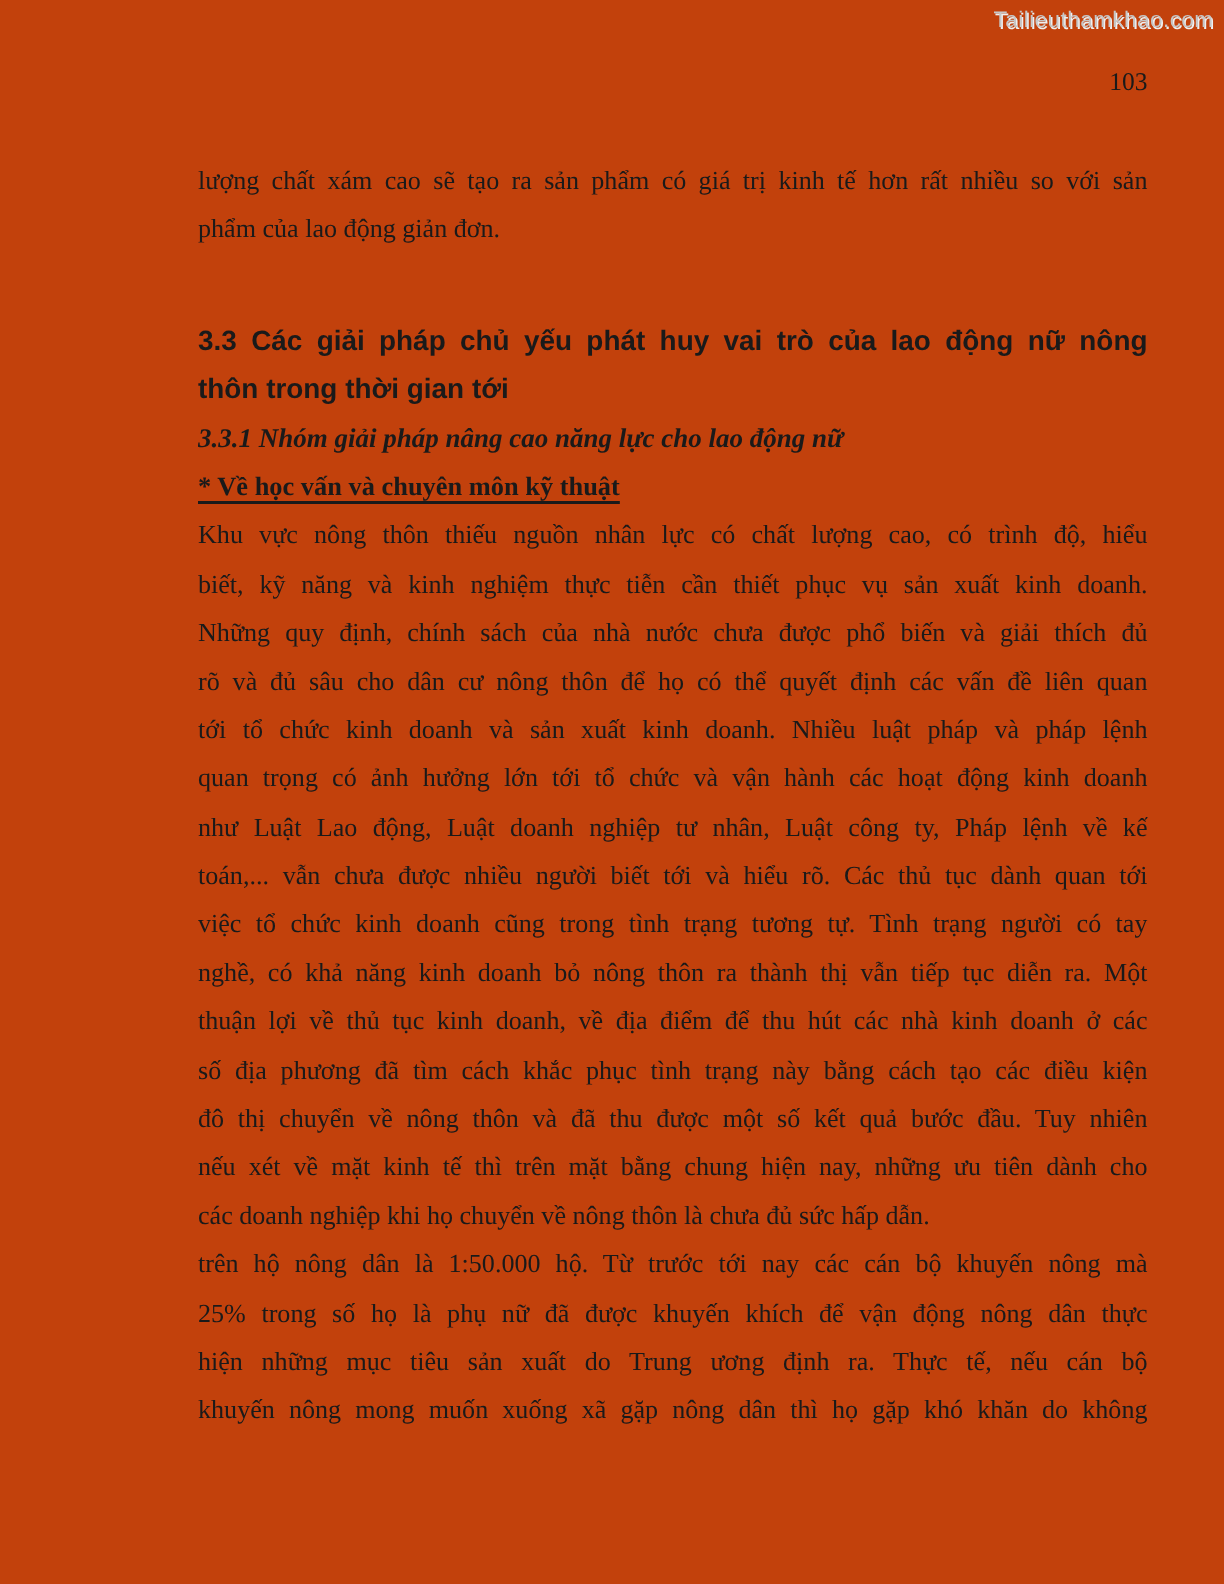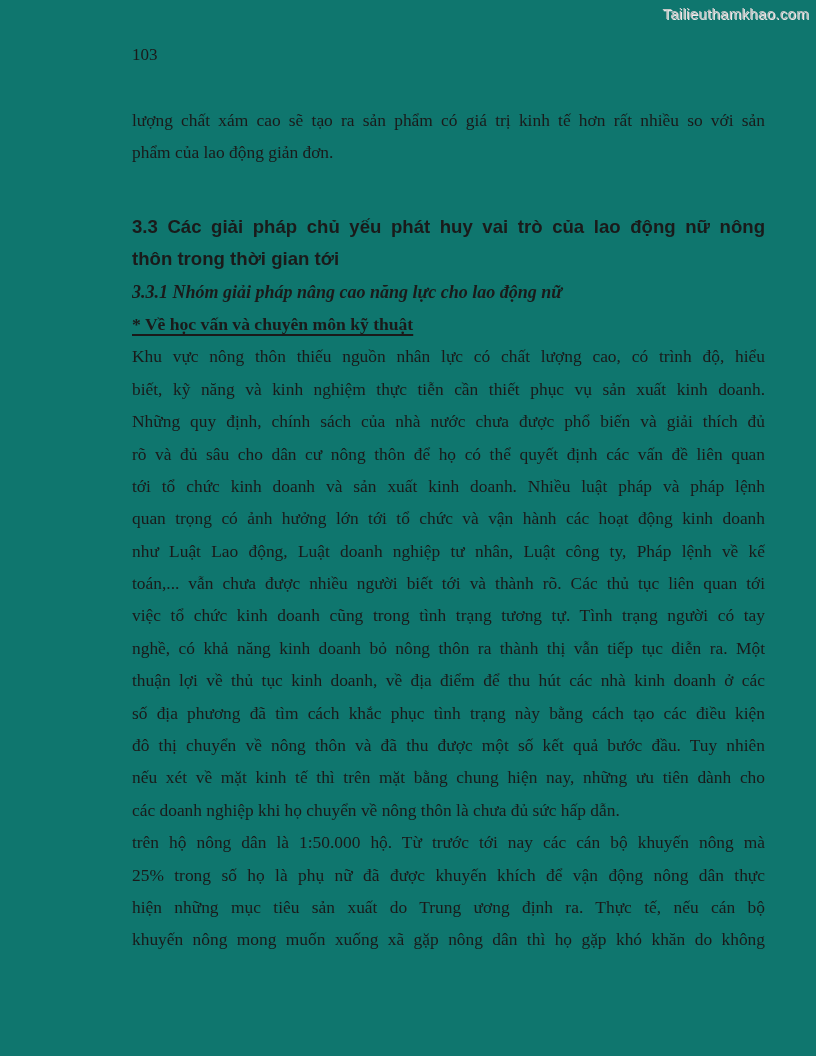--- a/index.html
+++ b/index.html
@@ -4,41 +4,41 @@
 <style>
   html, body {
     margin: 0;
     padding: 0;
     background: #ffffff;
   }
   .page {
     position: relative;
     width: 816px;
     height: 1056px;
-    background: #0f766e;
+    background: #c2410c;
     overflow: hidden;
     font-family: "Liberation Serif", "DejaVu Serif", serif;
     color: #1a1a1a;
   }
   .watermark {
     position: absolute;
     top: 5px;
     right: 7px;
     font-family: "Liberation Sans", "DejaVu Sans", sans-serif;
     font-size: 15px;
     color: #c6c6c6;
     text-shadow: 1px 1px 0 #efefef;
     letter-spacing: 0.3px;
   }
   .page-number {
     position: absolute;
     top: 45px;
     left: 132px;
     width: 633px;
-    text-align: left;
+    text-align: right;
     font-size: 17px;
     color: #1a1a1a;
   }
   .content {
     position: absolute;
     top: 104px;
     left: 132px;
     width: 633px;
     font-size: 17.4px;
     line-height: 32.4px;
@@ -105,21 +105,21 @@
     <h4 class="topic-heading"><span>* Về học vấn và chuyên môn kỹ thuật</span></h4>
 
     <div class="para">
         <div class="tline">Khu vực nông thôn thiếu nguồn nhân lực có chất lượng cao, có trình độ, hiểu</div>
         <div class="tline">biết, kỹ năng và kinh nghiệm thực tiễn cần thiết phục vụ sản xuất kinh doanh.</div>
         <div class="tline">Những quy định, chính sách của nhà nước chưa được phổ biến và giải thích đủ</div>
         <div class="tline">rõ và đủ sâu cho dân cư nông thôn để họ có thể quyết định các vấn đề liên quan</div>
         <div class="tline">tới tổ chức kinh doanh và sản xuất kinh doanh. Nhiều luật pháp và pháp lệnh</div>
         <div class="tline">quan trọng có ảnh hưởng lớn tới tổ chức và vận hành các hoạt động kinh doanh</div>
         <div class="tline">như Luật Lao động, Luật doanh nghiệp tư nhân, Luật công ty, Pháp lệnh về kế</div>
-        <div class="tline">toán,... vẫn chưa được nhiều người biết tới và thành rõ. Các thủ tục liên quan tới</div>
+        <div class="tline">toán,... vẫn chưa được nhiều người biết tới và hiểu rõ. Các thủ tục dành quan tới</div>
         <div class="tline">việc tổ chức kinh doanh cũng trong tình trạng tương tự. Tình trạng người có tay</div>
         <div class="tline">nghề, có khả năng kinh doanh bỏ nông thôn ra thành thị vẫn tiếp tục diễn ra. Một</div>
         <div class="tline">thuận lợi về thủ tục kinh doanh, về địa điểm để thu hút các nhà kinh doanh ở các</div>
         <div class="tline">số địa phương đã tìm cách khắc phục tình trạng này bằng cách tạo các điều kiện</div>
         <div class="tline">đô thị chuyển về nông thôn và đã thu được một số kết quả bước đầu. Tuy nhiên</div>
         <div class="tline">nếu xét về mặt kinh tế thì trên mặt bằng chung hiện nay, những ưu tiên dành cho</div>
         <div class="tline last-left">các doanh nghiệp khi họ chuyển về nông thôn là chưa đủ sức hấp dẫn.</div>
       </div>
 
     <div class="para">

